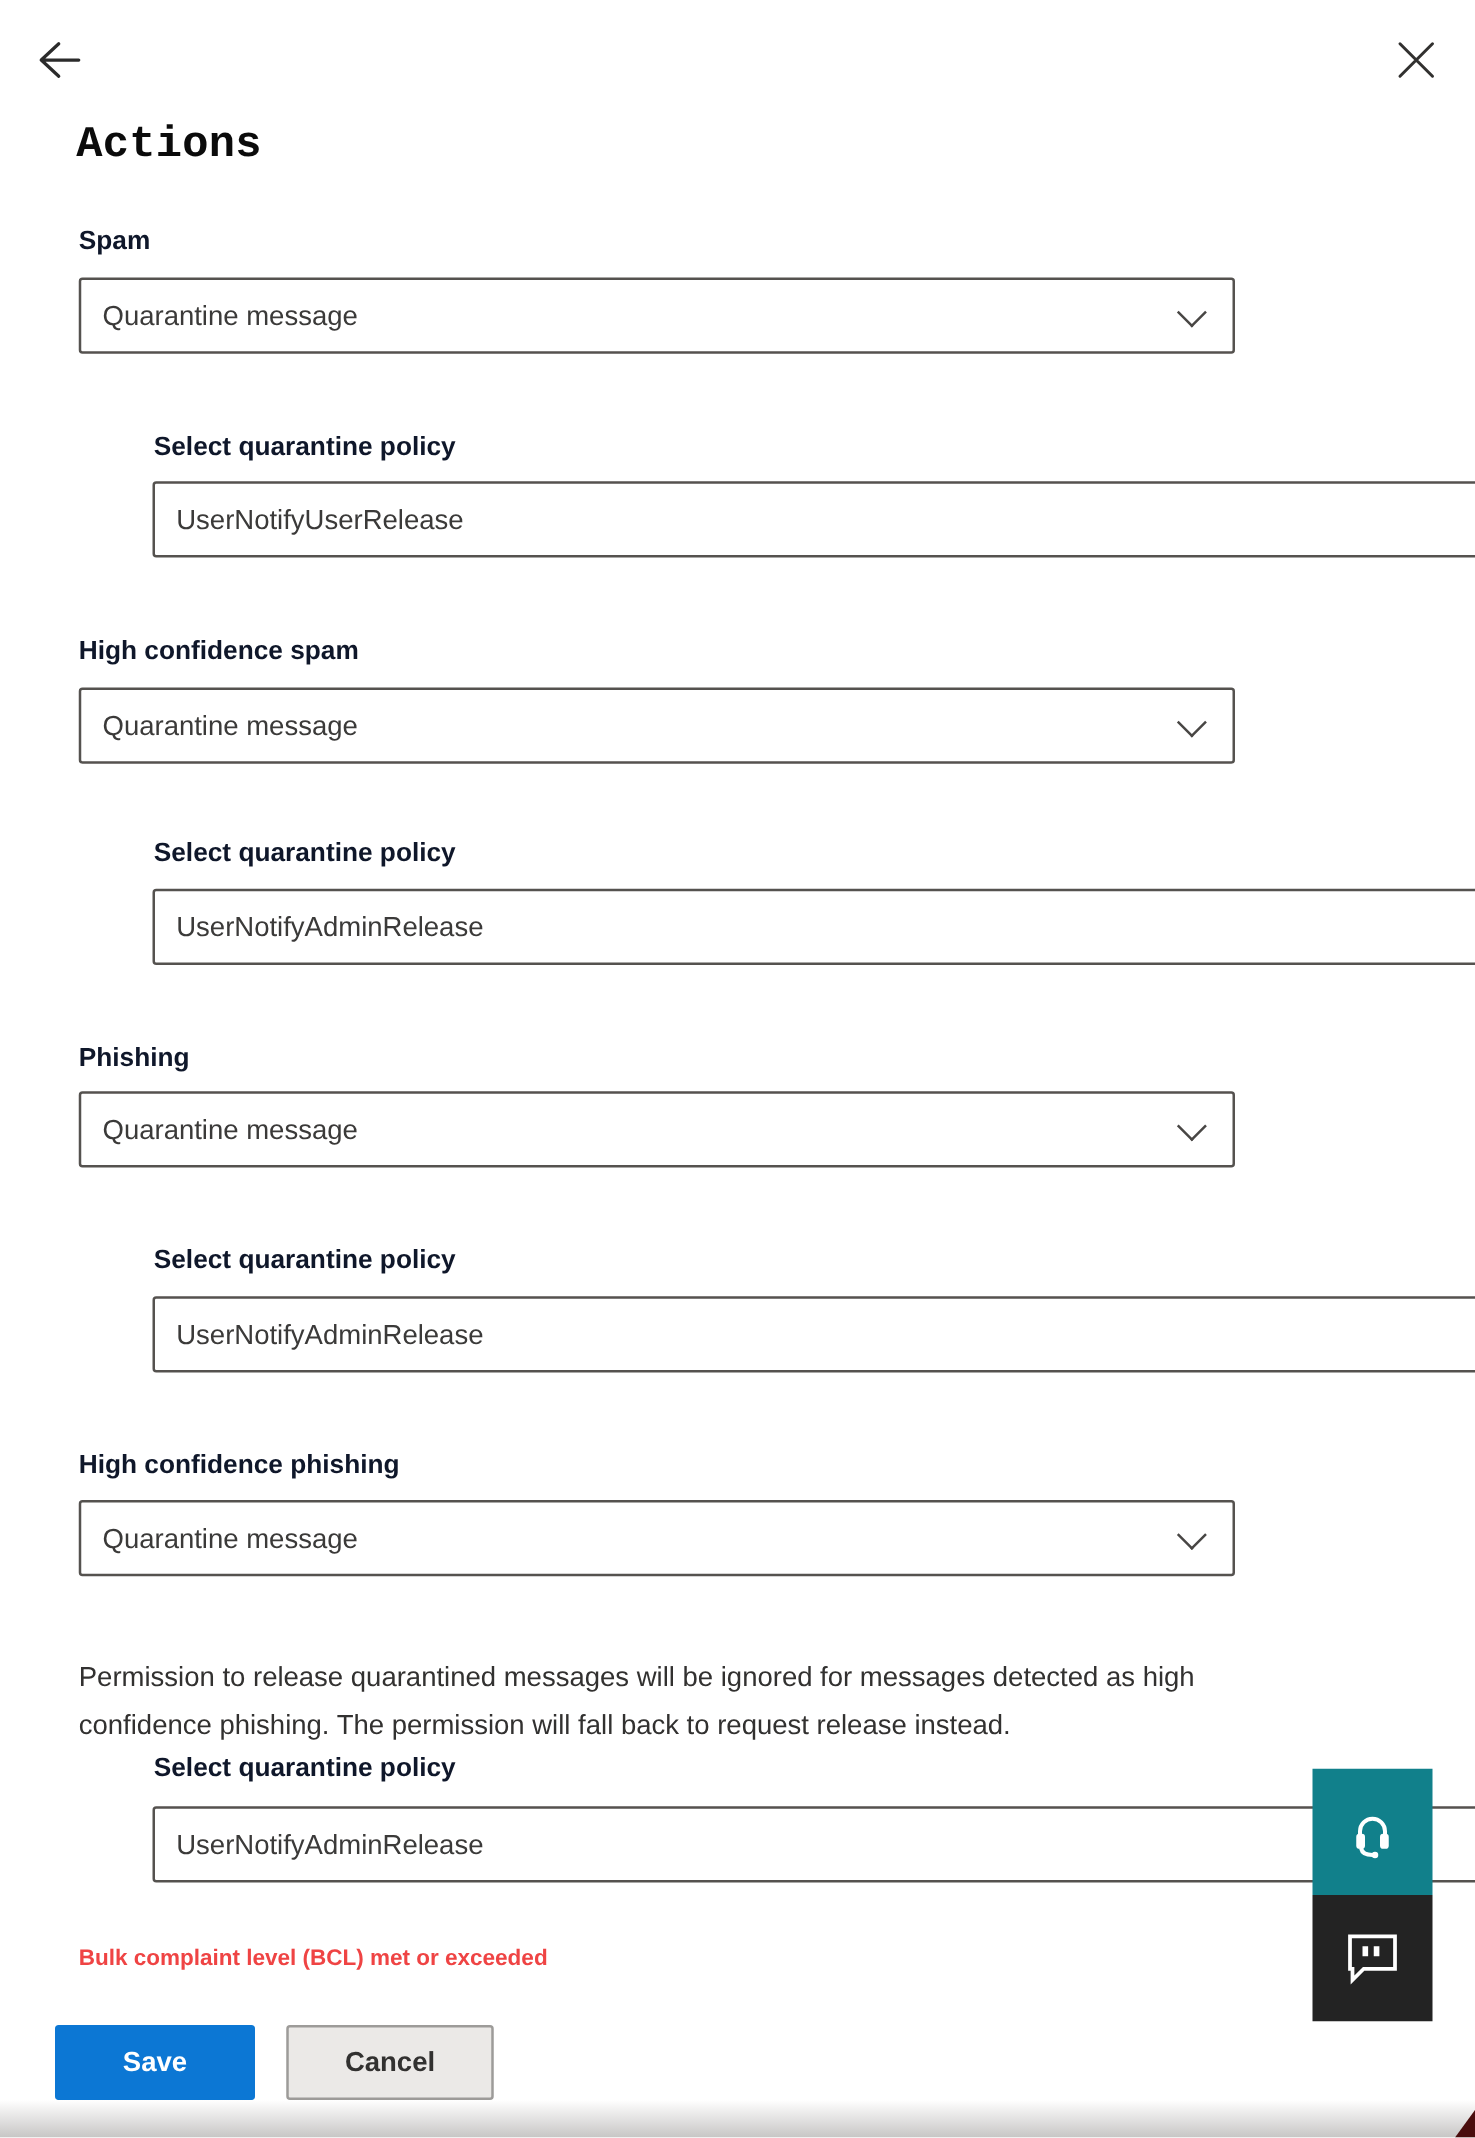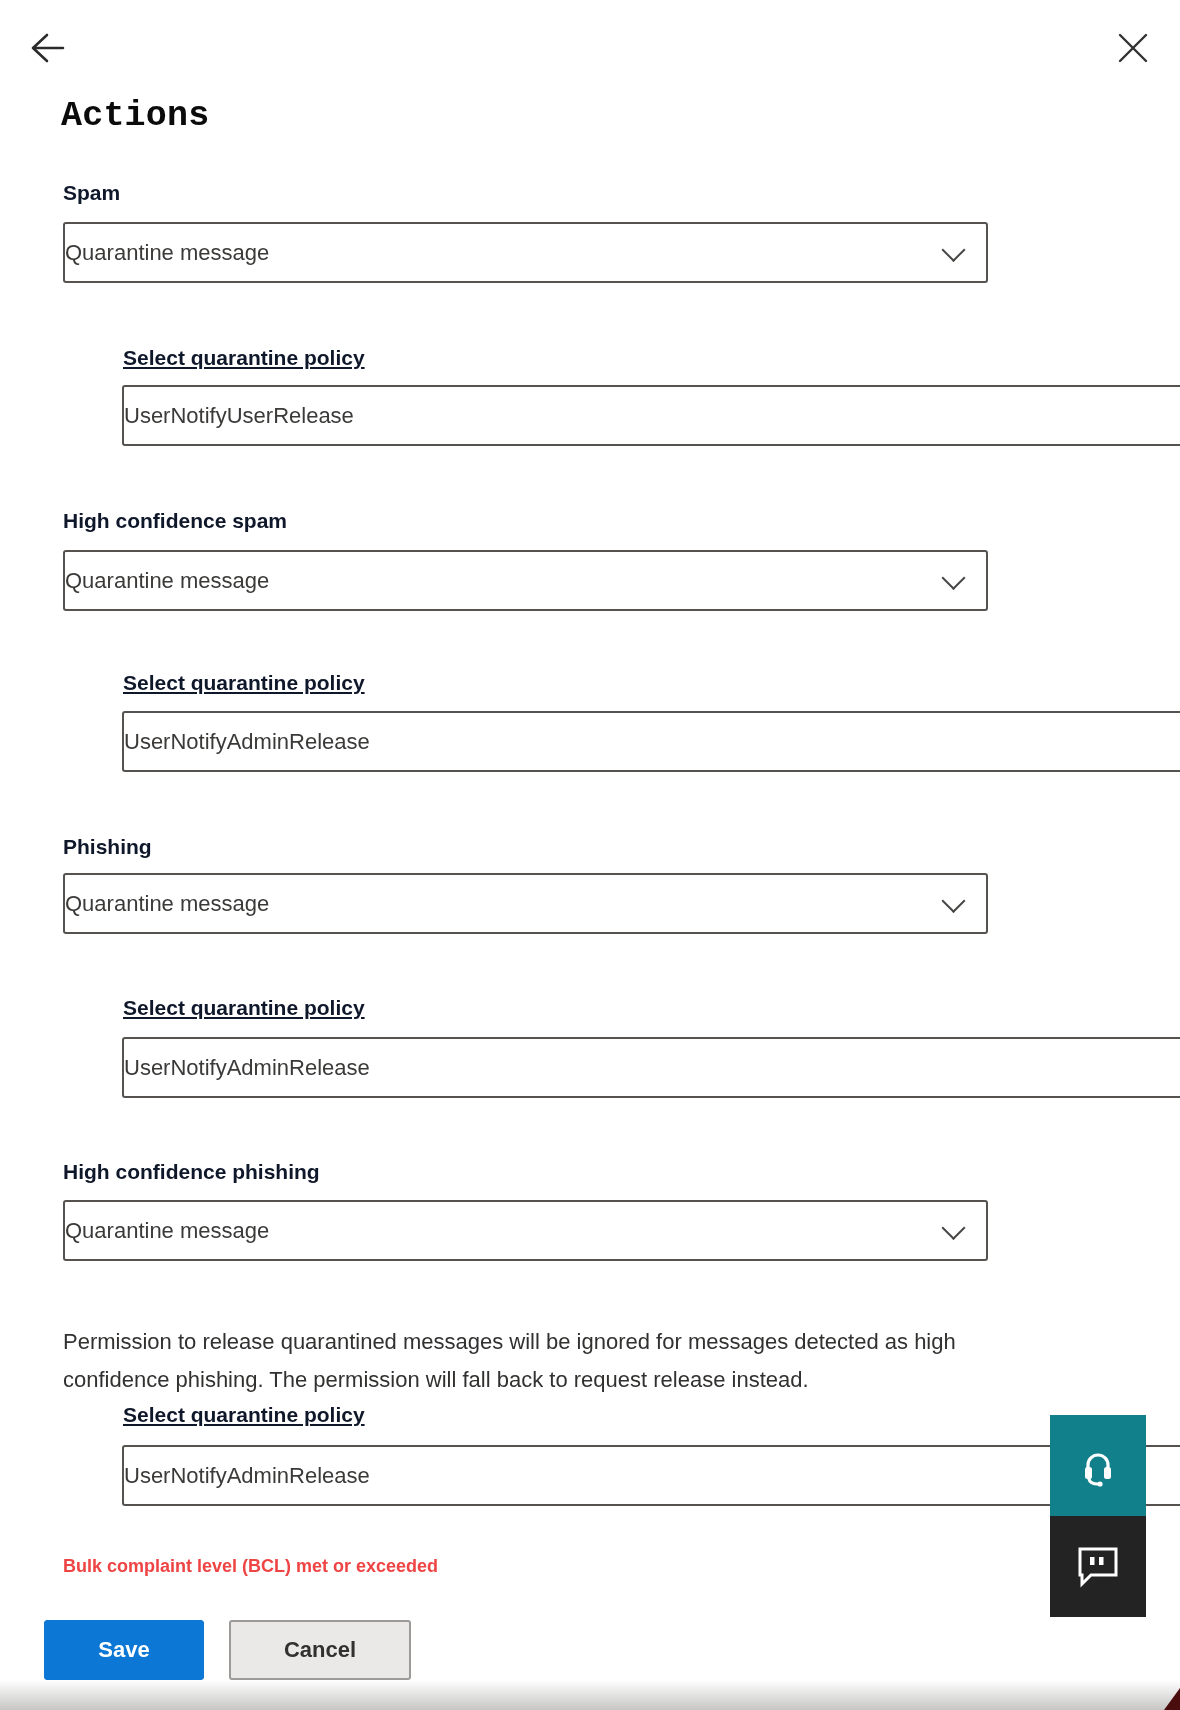--- a/index.html
+++ b/index.html
@@ -19,34 +19,35 @@
 
   .page-title {
     position:absolute; left:61px; top:96px;
     font-size:35px; font-weight:700; color:#0b0b0b; letter-spacing:0.2px;font-family:Liberation Mono, monospace;
   }
 
   .field-label {
     position:absolute; left:63px;
     font-size:21px; font-weight:700; color:#0f172a;
   }
-  .policy-label { left:123px;text-decoration:underline; }
+  .policy-label { left:123px; }
 
   .dropdown {
     position:absolute;
     height:61px;
     background:#fff;
     border:2px solid #55524f;
     border-radius:3px;
     display:flex; align-items:center;
     cursor:pointer;
   }
   .dd-l1 { left:63px;  width:925px; }
   .dd-l2 { left:122px; width:1110px; }
   .dd-text {
+    padding-left:17px;
     font-size:22px; color:#3b3a39;
     white-space:nowrap; overflow:hidden;
   }
   .chevron {
     position:absolute; right:24px; top:50%;
     width:17px; height:17px;
     border-right:2px solid #484644; border-bottom:2px solid #484644;
     transform:translateY(-68%) rotate(45deg);
   }
 
@@ -73,21 +74,21 @@
   .btn {
     position:absolute; top:30px; height:60px;
     display:flex; align-items:center; justify-content:center;
     font-size:22px; font-weight:700; border-radius:3px; cursor:pointer;
   }
   .btn-save {
     left:44px; width:160px;
     background:#0c77d4; color:#ffffff; border:1px solid #0c77d4;
   }
   .btn-cancel {
-    left:229px; width:182px;
+    left:229px; width:166px;
     background:#ebe9e7; color:#323130; border:2px solid #9d9b99;
   }
 
   
   .widget {
     position:absolute; left:1050px; width:96px; height:101px;
     display:flex; align-items:center; justify-content:center; cursor:pointer;
   }
   .widget-help { top:1415px; background:#11808b; }
   .widget-chat { top:1516px; background:#232323; }

